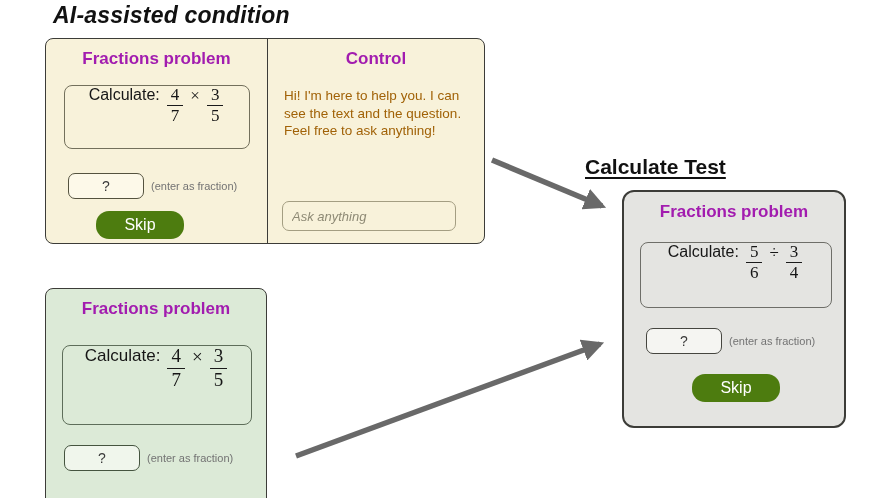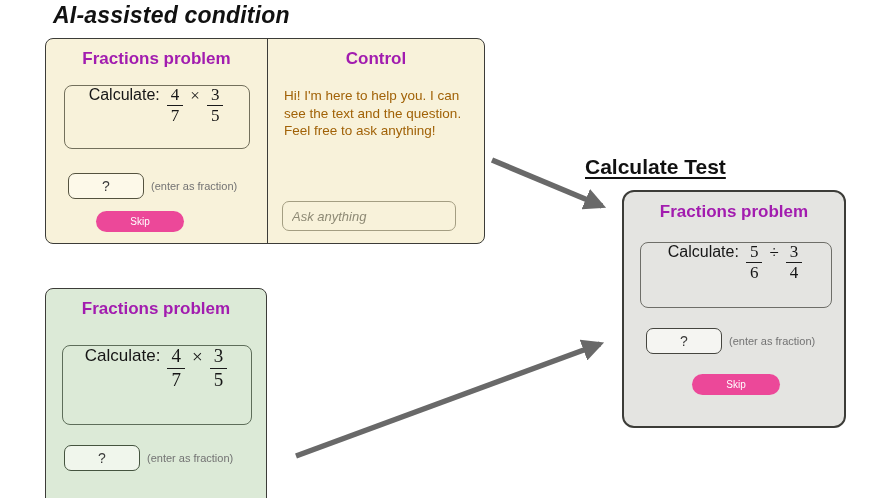--- a/index.html
+++ b/index.html
@@ -45,22 +45,22 @@
   .answer-row { position: absolute; display: flex; align-items: center; gap: 7px; }
   .ai-left .answer-row { left: 22px; top: 134px; }
   .answer-input {
     width: 76px; height: 26px; border: 1.2px solid #55533f; border-radius: 7px;
     background: #fdf9e9; text-align: center; font-size: 14px; outline: none;
   }
   .answer-input::placeholder { color: #3a3a3a; opacity: 1; }
   .hint { font-size: 11px; color: #737373; white-space: nowrap; text-align: center; }
 
   .skip-btn {
-    position: absolute; background: #ec4899; color: #fff; border: none;
-    border-radius: 13px; font-size: 10px; padding: 5px 0; width: 88px; cursor: pointer;
+    position: absolute; background: #4d7c0f; color: #fff; border: none;
+    border-radius: 13px; font-size: 16px; padding: 5px 0; width: 88px; cursor: pointer;
     font-family: "Liberation Sans", sans-serif;
   }
   .ai-left .skip-btn { left: 50px; top: 172px; }
 
   .chat-message {
     position: absolute; left: 16px; top: 48px; width: 186px;
     font-size: 13.5px; line-height: 1.3; color: #a16207;
   }
   .chat-input {
     position: absolute; left: 14px; bottom: 12px; width: 174px; height: 30px;

